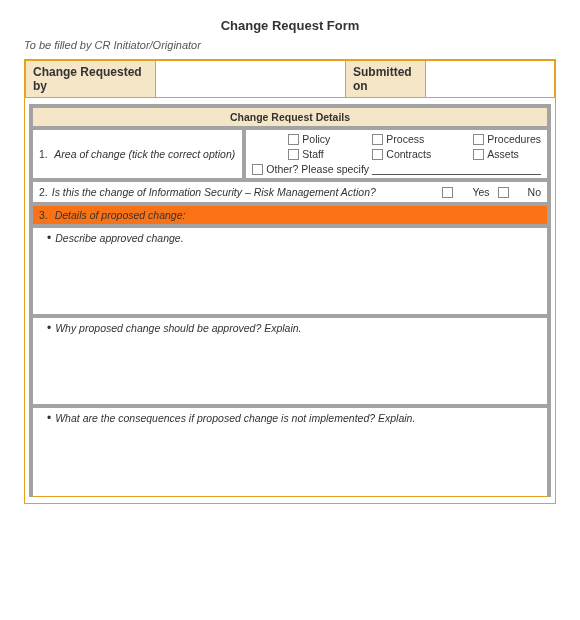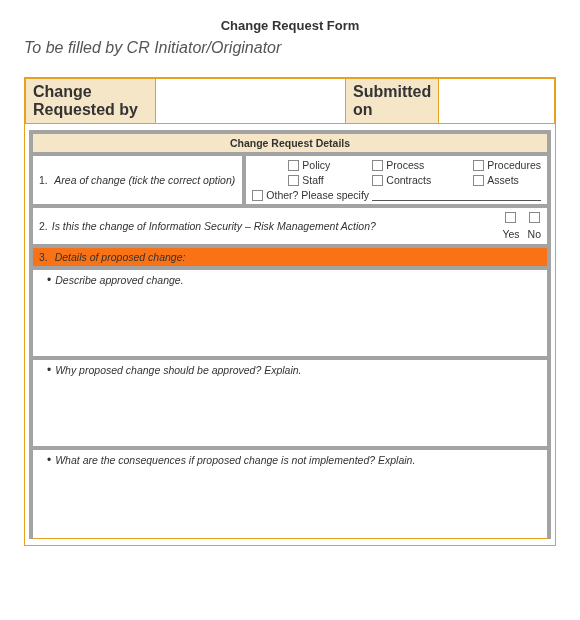--- a/index.html
+++ b/index.html
@@ -20,23 +20,23 @@
     }
     .page-title {
       text-align: center;
       font-size: 13px;
       font-weight: bold;
       color: #333;
       margin-bottom: 6px;
     }
     .subtitle {
       font-style: italic;
-      font-size: 16px;
+      font-size: 11px;
       color: #555;
-      margin-bottom: 20px;
+      margin-bottom: 8px;
     }
     .options-grid {
       display: grid;
       grid-template-columns: 1fr 1fr 1fr;
       gap: 3px 6px;
     }
     .option-item {
       display: flex;
       align-items: center;
       gap: 3px;
@@ -61,43 +61,42 @@
       border-bottom: 1px solid #555;
       flex: 1;
       height: 12px;
     }
     .yes-no-section {
       display: flex;
       gap: 8px;
     }
     .yes-no-item {
       display: flex;
-      align-items: center;
-      gap: 5px;
-      font-size: 10.5px;
-      flex-direction: column;
+      align-items: flex-end;
+      gap: 19px;
+      font-size: 10.5px;
     }
     .bullet {
       font-size: 12px;
       line-height: 1;
     }
 
     
     .form-wrapper {
       border: 1px solid #e8a020;
       padding: 0;
     }
     .top-table {
       width: 100%;
       border-collapse: collapse;
     }
     .top-table td {
       border: 1px solid #e8a020;
       padding: 4px 7px;
-      font-size: 16px;
+      font-size: 12px;
     }
     .bg-orange {
       background-color: #f5e6c8;
       font-weight: bold;
     }
     .inner-table {
       width: calc(100% - 8px);
       margin: 6px 4px;
       border-collapse: collapse;
       border: 1px solid #e8a020;

